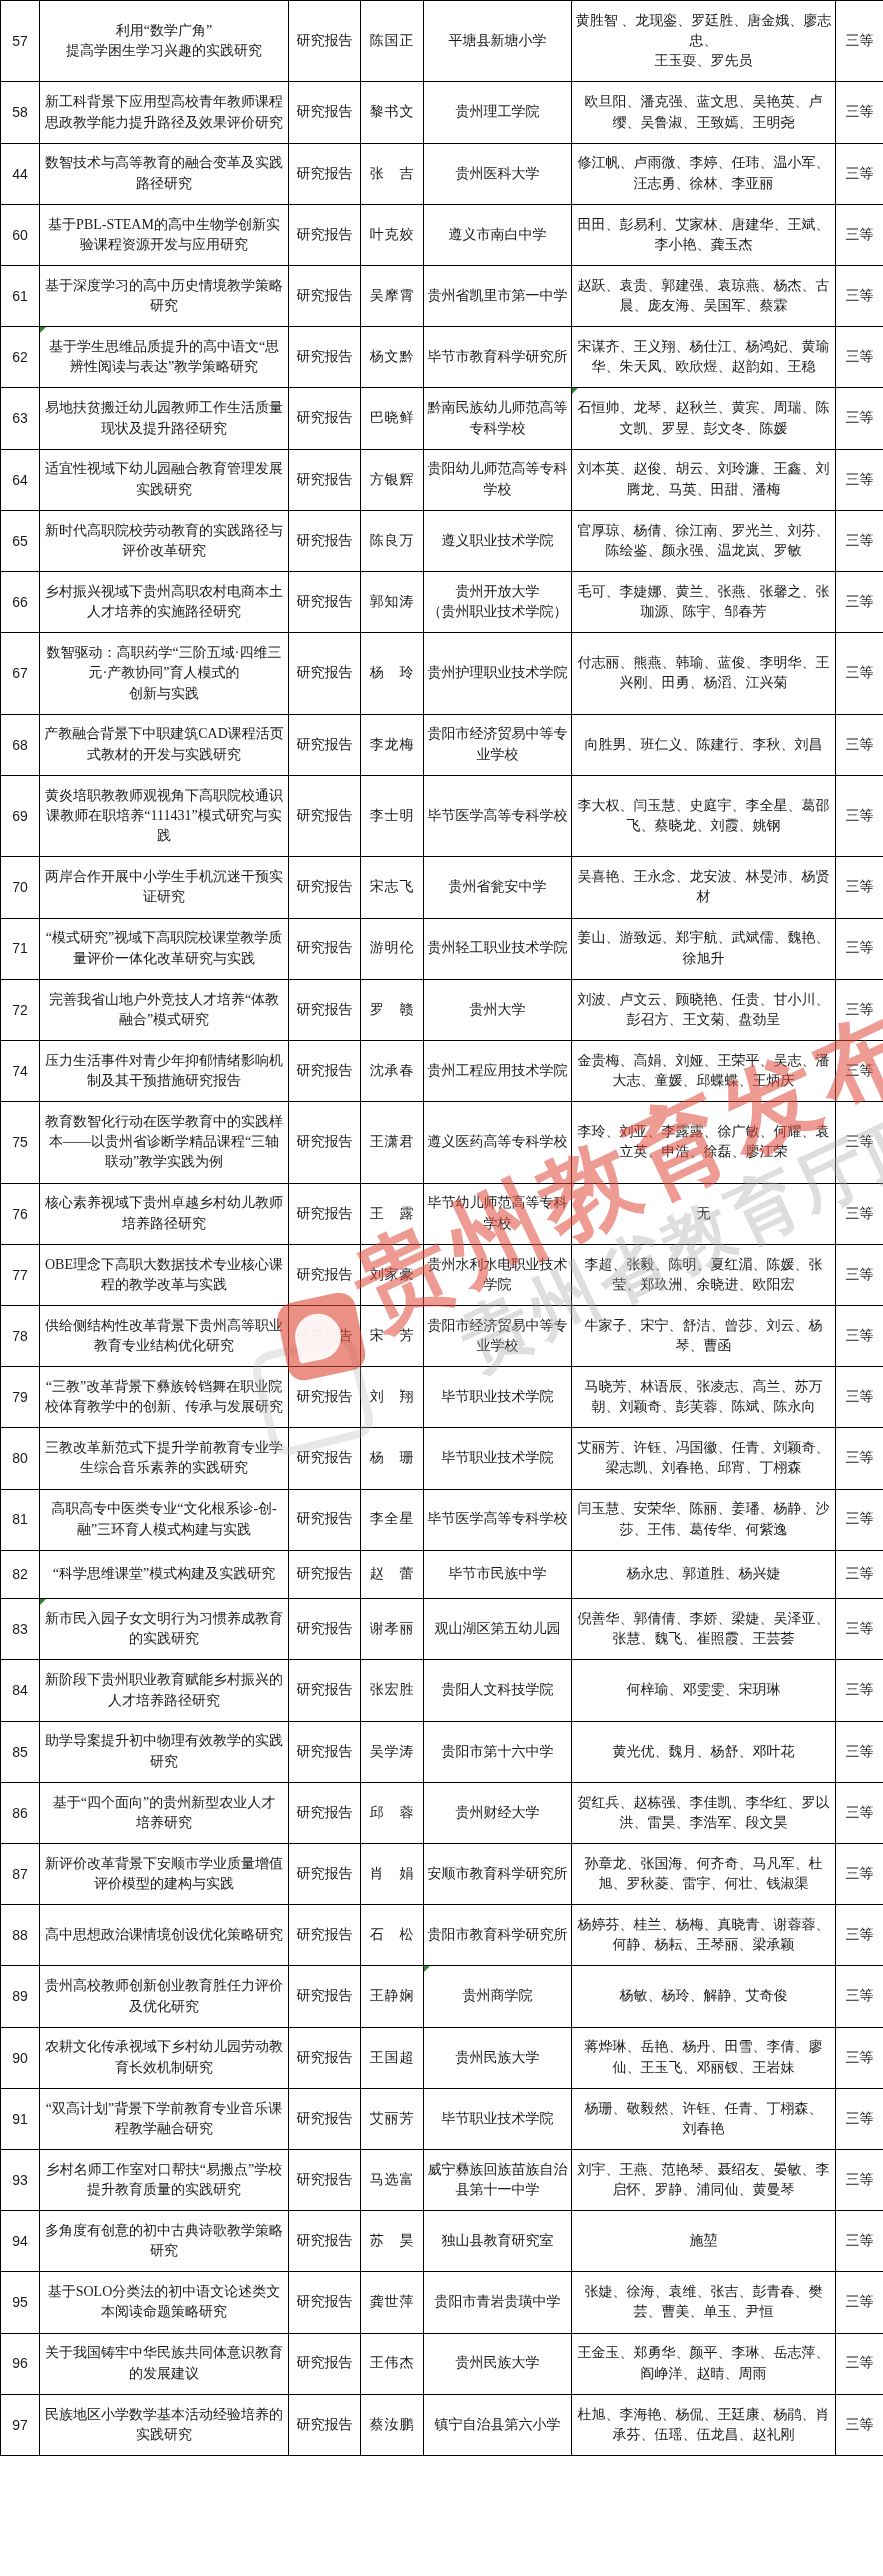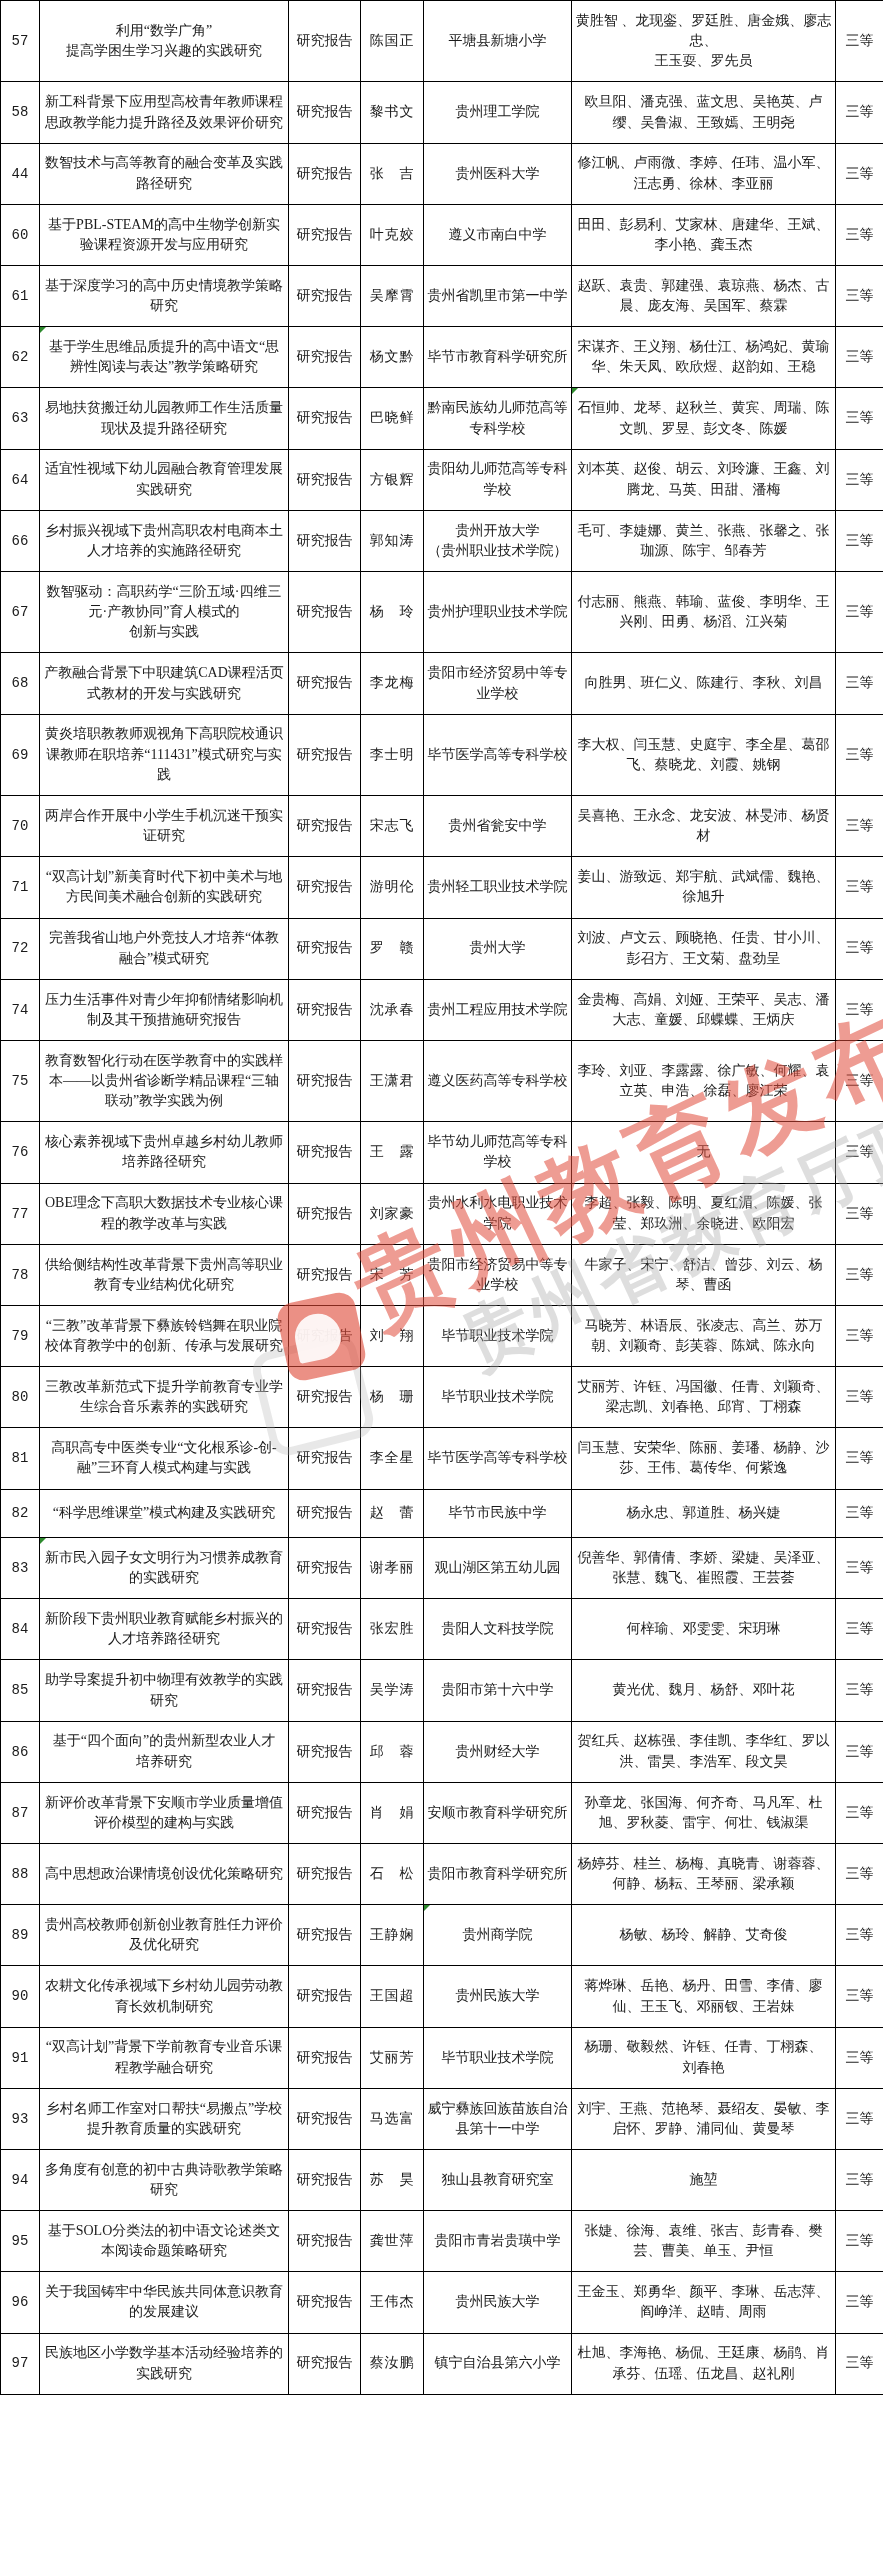--- a/index.html
+++ b/index.html
@@ -11,21 +11,21 @@
     border-top-width:1.6px;border-bottom-width:1.6px;
     vertical-align:middle;
     padding:9.8px 2.5px;
     font-size:14px;line-height:1.45;
     text-align:center;
     height:28px;
     word-break:break-all;
     position:relative;
     background:transparent;
   }
-  td.col-no{font-size:13px;font-family:Liberation Mono, monospace;margin-left:40px;}
+  td.col-no{font-size:13px;font-family:Liberation Sans, sans-serif;margin-left:40px;}
   td.col-title{text-align:left;padding-left:4.9px;padding-right:3.3px;font-size:13px;white-space:pre-line;}
   td.col-org{white-space:pre-line;}
   td.col-members{white-space:pre-line;}
   td.col-leader{letter-spacing:0.8px;}
   
   td.green-flag::before{
     content:"";position:absolute;top:0;left:0;width:0;height:0;
     border-top:6.5px solid #2e8b2e;border-right:6.5px solid transparent;
   }
   
@@ -144,20 +144,29 @@
         <tr>
           <td class="col-no">64</td>
           <td class="col-title">适宜性视域下幼儿园融合教育管理发展实践研究</td>
           <td class="col-form">研究报告</td>
           <td class="col-leader">方银辉</td>
           <td class="col-org">贵阳幼儿师范高等专科学校</td>
           <td class="col-members">刘本英、赵俊、胡云、刘玲濂、王鑫、刘腾龙、马英、田甜、潘梅</td>
           <td class="col-grade">三等</td>
         </tr>
         <tr>
+          <td class="col-no">65</td>
+          <td class="col-title">新时代高职院校劳动教育的实践路径与评价改革研究</td>
+          <td class="col-form">研究报告</td>
+          <td class="col-leader">陈良万</td>
+          <td class="col-org">遵义职业技术学院</td>
+          <td class="col-members">官厚琼、杨倩、徐江南、罗光兰、刘芬、陈绘鉴、颜永强、温龙岚、罗敏</td>
+          <td class="col-grade">三等</td>
+        </tr>
+        <tr>
           <td class="col-no">66</td>
           <td class="col-title">乡村振兴视域下贵州高职农村电商本土人才培养的实施路径研究</td>
           <td class="col-form">研究报告</td>
           <td class="col-leader">郭知涛</td>
           <td class="col-org">贵州开放大学
 （贵州职业技术学院）</td>
           <td class="col-members">毛可、李婕娜、黄兰、张燕、张馨之、张珈源、陈宇、邹春芳</td>
           <td class="col-grade">三等</td>
         </tr>
         <tr>
@@ -192,21 +201,21 @@
           <td class="col-no">70</td>
           <td class="col-title">两岸合作开展中小学生手机沉迷干预实证研究</td>
           <td class="col-form">研究报告</td>
           <td class="col-leader">宋志飞</td>
           <td class="col-org">贵州省瓮安中学</td>
           <td class="col-members">吴喜艳、王永念、龙安波、林旻沛、杨贤材</td>
           <td class="col-grade">三等</td>
         </tr>
         <tr>
           <td class="col-no">71</td>
-          <td class="col-title">“双高计划”新美育时代下初中美术与地方民间美术融合创新的实践研究</td>
+          <td class="col-title">“模式研究”视域下高职院校课堂教学质量评价一体化改革研究与实践</td>
           <td class="col-form">研究报告</td>
           <td class="col-leader">游明伦</td>
           <td class="col-org">贵州轻工职业技术学院</td>
           <td class="col-members">姜山、游致远、郑宇航、武斌儒、魏艳、徐旭升</td>
           <td class="col-grade">三等</td>
         </tr>
         <tr>
           <td class="col-no">72</td>
           <td class="col-title">完善我省山地户外竞技人才培养“体教融合”模式研究</td>
           <td class="col-form">研究报告</td>

